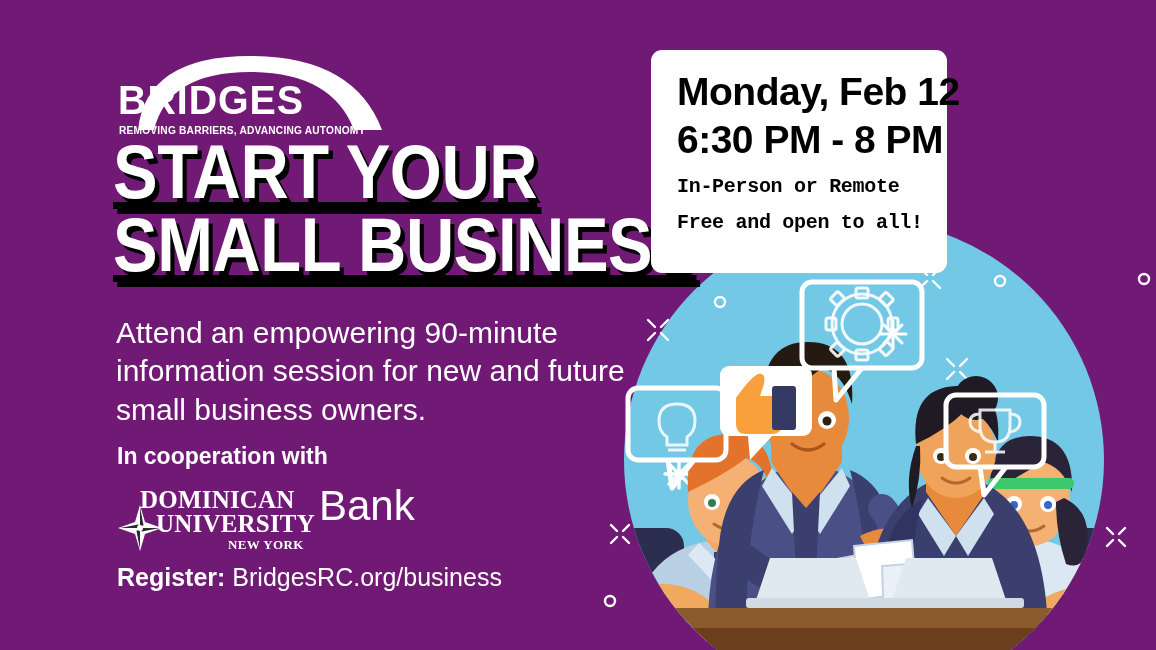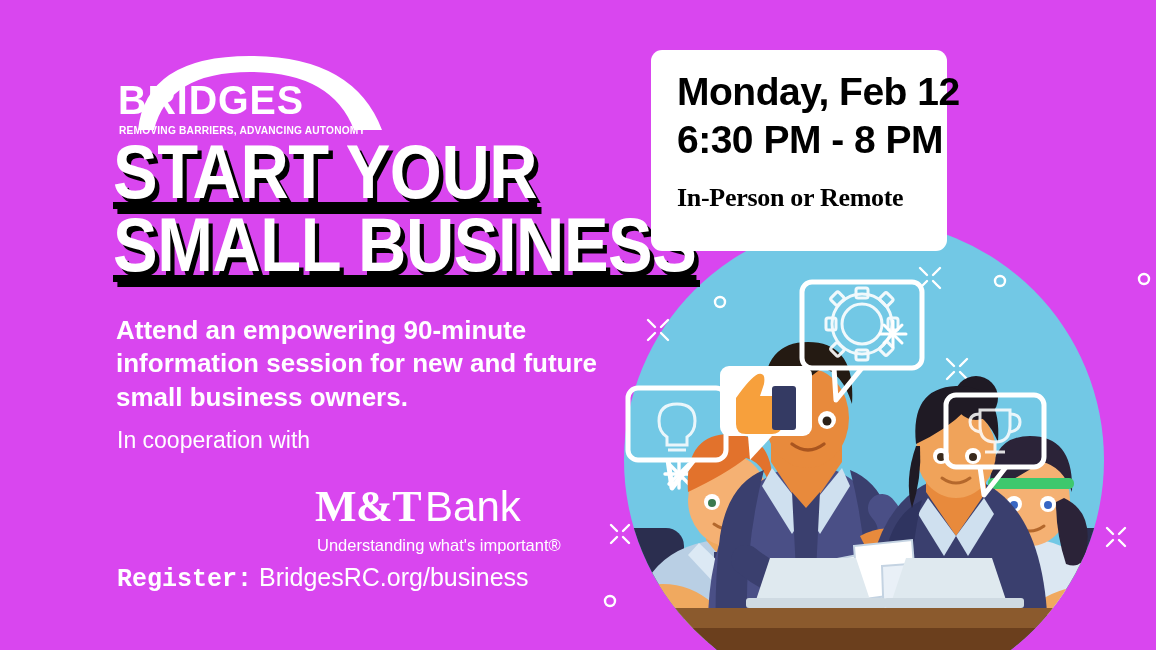--- a/index.html
+++ b/index.html
@@ -10,21 +10,21 @@
     height: 650px;
     overflow: hidden;
     font-family: "Liberation Sans", sans-serif;
     background: #7b0b33;
   }
 
   .flyer {
     position: relative;
     width: 1156px;
     height: 650px;
-    background: #d946ef;
+    background: #701a75;
     overflow: hidden;
   }
 
   
   .left-col {
     position: absolute;
     left: 0; top: 0;
     width: 640px; height: 650px;
     z-index: 20;
   }
@@ -84,33 +84,33 @@
     transform: scaleX(0.88);
     transform-origin: left center;
     white-space: nowrap;
   }
 
   
   .body-copy {
     position: absolute;
     left: 116px; top: 314px;
     width: 510px;
-    font-size: 26px;
+    font-size: 30px;
     line-height: 1.28;
     color: #ffffff;
+    font-weight: 400;
+  }
+
+  
+  .coop-label {
+    position: absolute;
+    left: 117px; top: 443px;
+    font-size: 23px;
+    color: #ffffff;
     font-weight: 700;
-  }
-
-  
-  .coop-label {
-    position: absolute;
-    left: 117px; top: 427px;
-    font-size: 23px;
-    color: #ffffff;
-    font-weight: 400;
     text-align: center;
   }
 
   .partners {
     position: absolute;
     left: 110px; top: 483px;
     width: 470px; height: 72px;
   }
 
   
@@ -192,21 +192,21 @@
     white-space: nowrap;
   }
 
   
   .register {
     position: absolute;
     left: 117px; top: 563px;
     font-size: 25px;
     color: #ffffff;
   }
-  .register b { font-weight: bold; font-family: Liberation Mono, monospace; }
+  .register b { font-weight: bold; }
 
   
   .callout {
     position: absolute;
     left: 651px; top: 50px;
     width: 296px;
     padding: 18px 26px 38px 26px;
     background: #ffffff;
     border-radius: 11px;
     z-index: 30;
@@ -214,27 +214,27 @@
   .callout-big {
     font-family: "Liberation Sans", sans-serif;
     font-weight: bold;
     font-size: 39px;
     line-height: 1.22;
     color: #000000;
     letter-spacing: -0.5px;
     white-space: nowrap;
   }
   .callout-small {
-    font-family: Liberation Serif, serif;
-    font-weight: bold;
-    font-size: 26px;
+    font-family: Liberation Mono, monospace;
+    font-weight: bold;
+    font-size: 20px;
     line-height: 1.2;
     color: #000000;
     letter-spacing: -0.3px;
-    margin-top: 19px;
+    margin-top: 12px;
     white-space: nowrap;
   }
 
   
   .illustration {
     position: absolute;
     left: 596px; top: 0;
     width: 560px; height: 650px;
     z-index: 10;
   }
@@ -496,35 +496,47 @@
       <div class="headline-line">START YOUR</div>
       <div class="headline-line">SMALL BUSINESS</div>
     </div>
 
     <div class="body-copy">Attend an empowering 90-minute information session for new and future small business owners.</div>
 
     <div class="coop-label">In cooperation with</div>
 
     <div class="partners">
 
+      <div class="dominican">
+        <svg class="dom-compass" viewBox="0 0 44 46" xmlns="http://www.w3.org/2000/svg">
+          <path d="M22 0 l5 17 l17 6 l-17 6 l-5 17 l-5 -17 l-17 -6 l17 -6 z" fill="#ffffff"></path>
+          <path d="M22 2 l3.5 18 l-3.5 3 z" fill="#2b2b2b"></path>
+          <path d="M22 44 l-3.5 -18 l3.5 -3 z" fill="#2b2b2b"></path>
+          <path d="M42 23 l-18 3.5 l-3 -3.5 z" fill="#2b2b2b"></path>
+          <path d="M2 23 l18 -3.5 l3 3.5 z" fill="#2b2b2b"></path>
+          <circle cx="22" cy="23" r="3" fill="#ffffff"></circle>
+        </svg>
+        <div class="dom-line1">DOMINICAN</div>
+        <div class="dom-line2">UNIVERSITY</div>
+        <div class="dom-line3">NEW YORK</div>
+      </div>
 
       <div class="mtbank">
         <div class="mt-row">
-          <span class="mt-mark">M&amp;T</span>
           <span class="mt-bank">Bank</span>
         </div>
-        <div class="mt-tag">Understanding what's important®</div>
       </div>
     </div>
 
     <div class="register">
       <b>Register:</b>
       <span>BridgesRC.org/business</span>
     </div>
   </div>
 
   <div class="callout">
     <div class="callout-big">Monday, Feb 12</div>
     <div class="callout-big">6:30 PM - 8 PM</div>
     <div class="callout-small">In-Person or Remote</div>
+    <div class="callout-small">Free and open to all!</div>
   </div>
 
 </div>
 
 </body></html>

